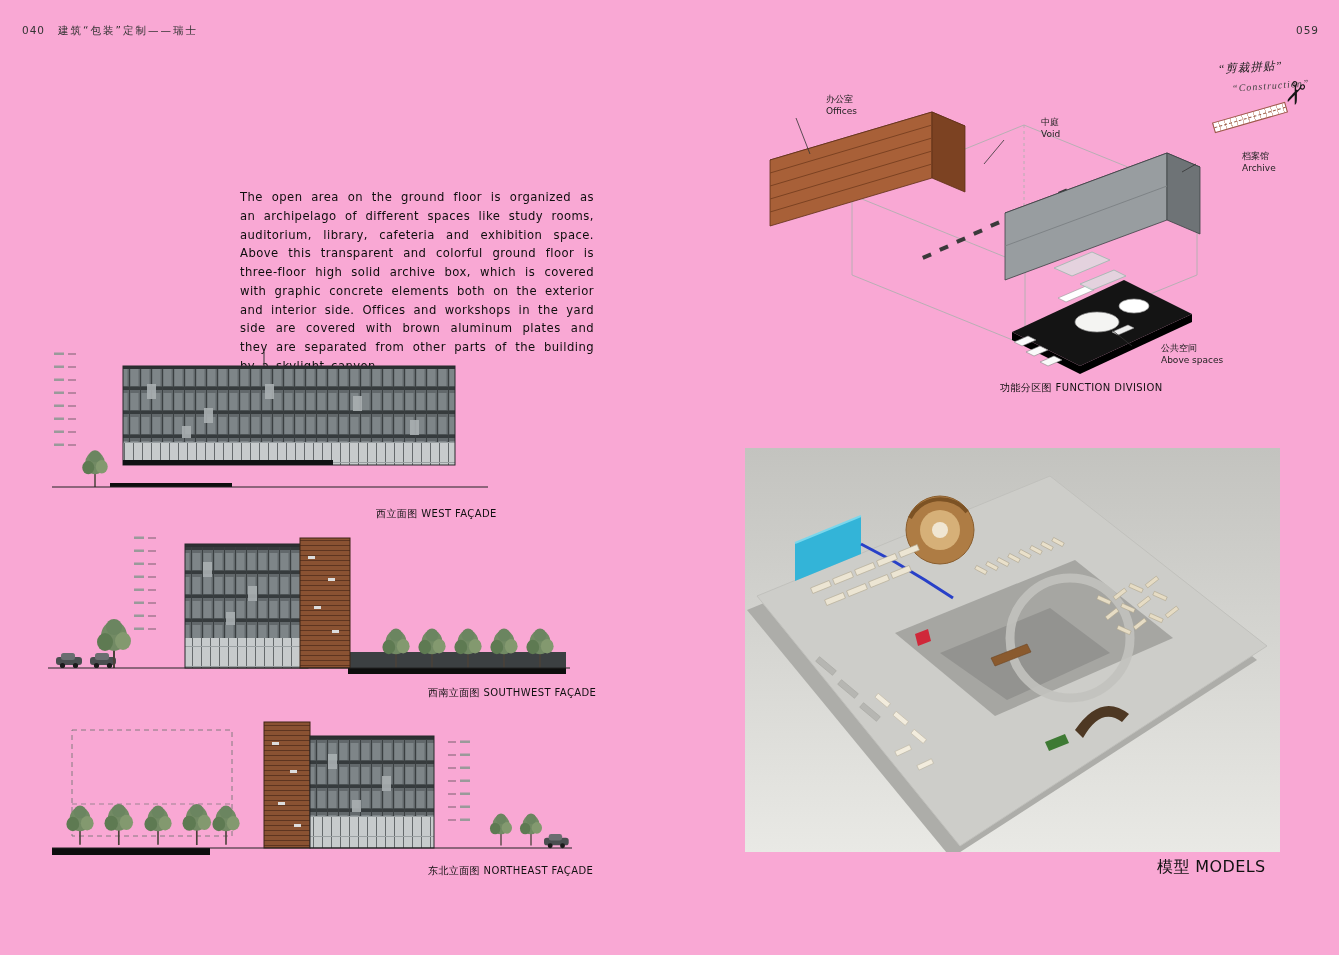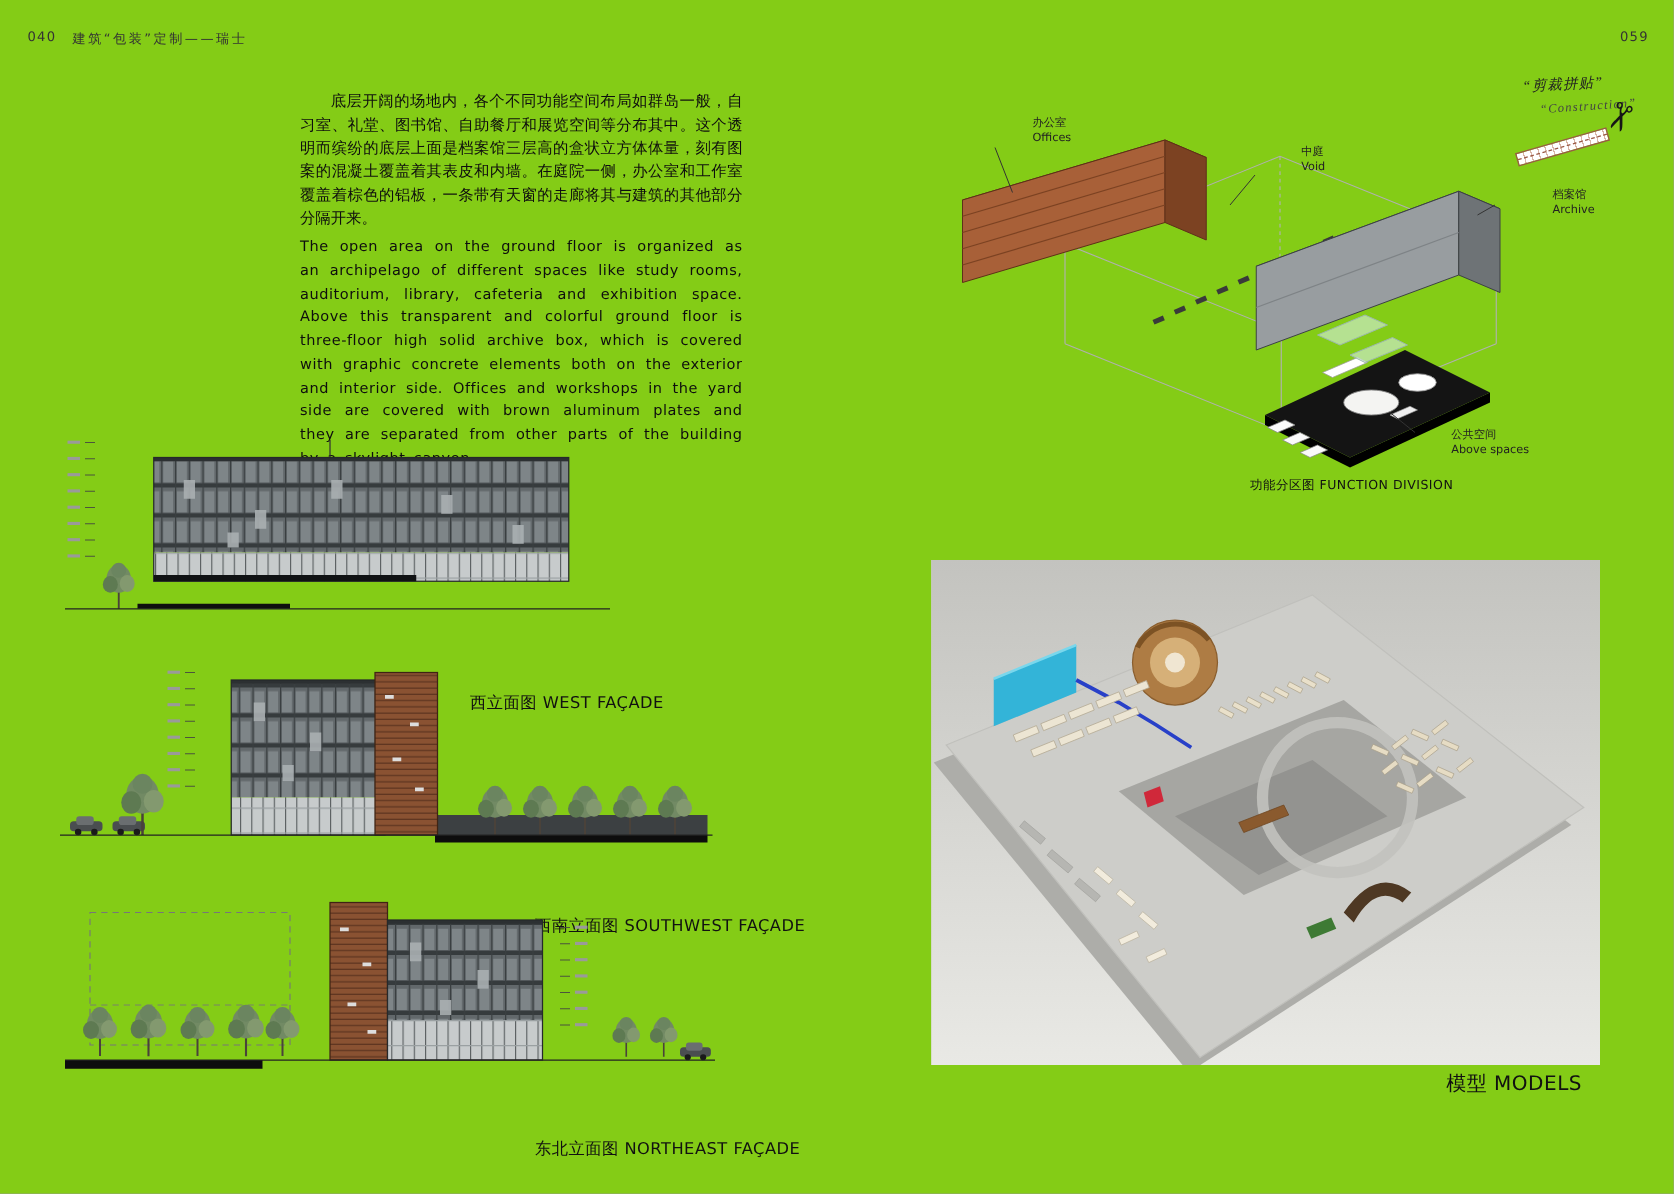--- a/index.html
+++ b/index.html
@@ -1,32 +1,32 @@
 <!DOCTYPE html>
 <html><head>
 <meta charset="utf-8">
 <style>
   html,body{margin:0;padding:0;background:#9a9a9a;}
   .spread{
     position:relative;width:1339px;height:955px;margin:0 auto;
-    background:#84cc16;overflow:hidden;
+    background:#f9a8d4;overflow:hidden;
     font-family:"DejaVu Sans",sans-serif;color:#111;
   }
   .abs{position:absolute;}
   .pagenum{font-size:10.5px;color:#333;letter-spacing:1px;}
   .header-title{font-size:10.5px;color:#333;letter-spacing:2px;}
   .para-cn{
     width:354px;font-size:12.3px;line-height:1.52;text-align:justify;
     text-indent:2em;color:#0e0e0e;
   }
   .para-en{
     width:354px;font-size:11.6px;line-height:1.62;text-align:justify;
     letter-spacing:.45px;word-spacing:2.5px;color:#0e0e0e;
   }
-  .caption{font-size:13px;letter-spacing:.4px;color:#111;white-space:nowrap;margin-top:46px;}
+  .caption{font-size:10px;letter-spacing:.4px;color:#111;white-space:nowrap;}
   .diag-label{font-size:9px;line-height:1.3;color:#222;white-space:nowrap;margin-left:43px;}
   .diag-caption{font-size:10px;letter-spacing:.4px;color:#111;text-align:left;}
   .model-caption{font-size:16px;letter-spacing:.4px;color:#111;text-align:left;}
   .sketch-title{
     font-family:"Liberation Serif",serif;font-style:italic;font-size:11.5px;
     color:#222;letter-spacing:1px;transform:rotate(-3deg);white-space:nowrap;
   }
   .sketch-sub{
     font-family:"Liberation Serif",serif;font-style:italic;font-size:10px;
     color:#444;letter-spacing:1px;transform:rotate(-4deg);white-space:nowrap;
@@ -79,21 +79,20 @@
         <circle cx="6.5" cy="13.5" r="2.6" fill="#1a1a1a"></circle>
         <circle cx="19.5" cy="13.5" r="2.6" fill="#1a1a1a"></circle>
       </g>
     </defs>
   </svg>
 
   <div class="abs pagenum" style="left:22px;top:24px">040</div>
   <div class="abs header-title" style="left:58px;top:24px">建筑“包装”定制——瑞士</div>
   <div class="abs pagenum" style="left:1296px;top:24px">059</div>
 
-  <div class="abs para-cn" style="left:240px;top:72px">底层开阔的场地内，各个不同功能空间布局如群岛一般，自习室、礼堂、图书馆、自助餐厅和展览空间等分布其中。这个透明而缤纷的底层上面是档案馆三层高的盒状立方体体量，刻有图案的混凝土覆盖着其表皮和内墙。在庭院一侧，办公室和工作室覆盖着棕色的铝板，一条带有天窗的走廊将其与建筑的其他部分分隔开来。</div>
   <div class="abs para-en" style="left:240px;top:188px">The open area on the ground floor is organized as an archipelago of different spaces like study rooms, auditorium, library, cafeteria and exhibition space. Above this transparent and colorful ground floor is three-floor high solid archive box, which is covered with graphic concrete elements both on the exterior and interior side. Offices and workshops in the yard side are covered with brown aluminum plates and they are separated from other parts of the building by a skylight canyon.</div>
 
   <svg class="abs" style="left:52px;top:342px" width="440" height="170" viewBox="0 0 440 170">
     <g stroke="#444" stroke-width="0.7">
       <line x1="16" y1="12" x2="24" y2="12"></line>
         <line x1="16" y1="25" x2="24" y2="25"></line>
       <line x1="16" y1="38" x2="24" y2="38"></line>
         <line x1="16" y1="51" x2="24" y2="51"></line>
       <line x1="16" y1="64" x2="24" y2="64"></line>
         <line x1="16" y1="77" x2="24" y2="77"></line>

